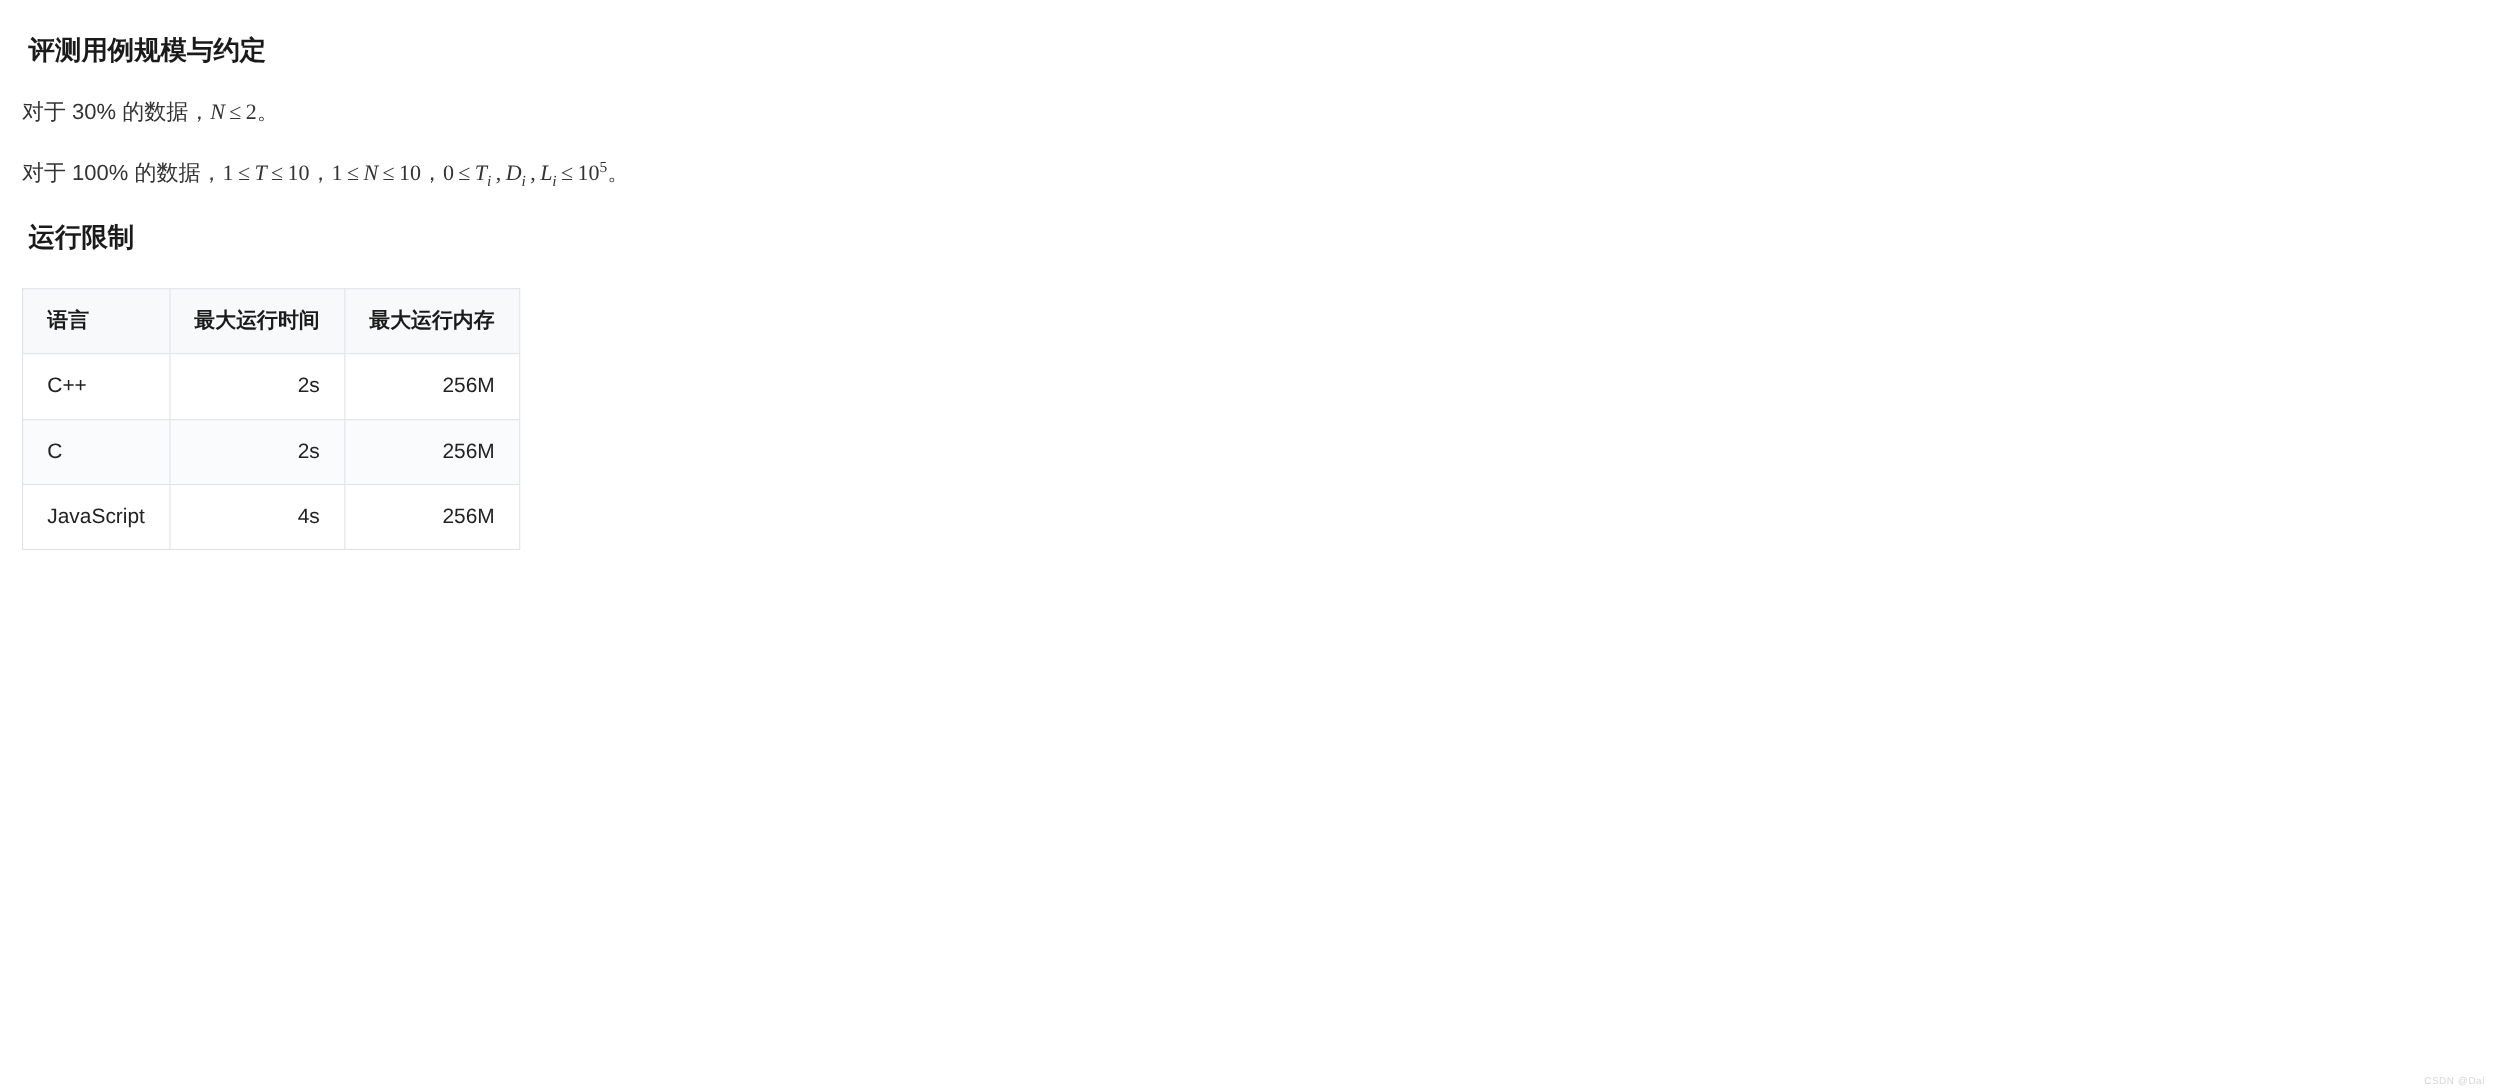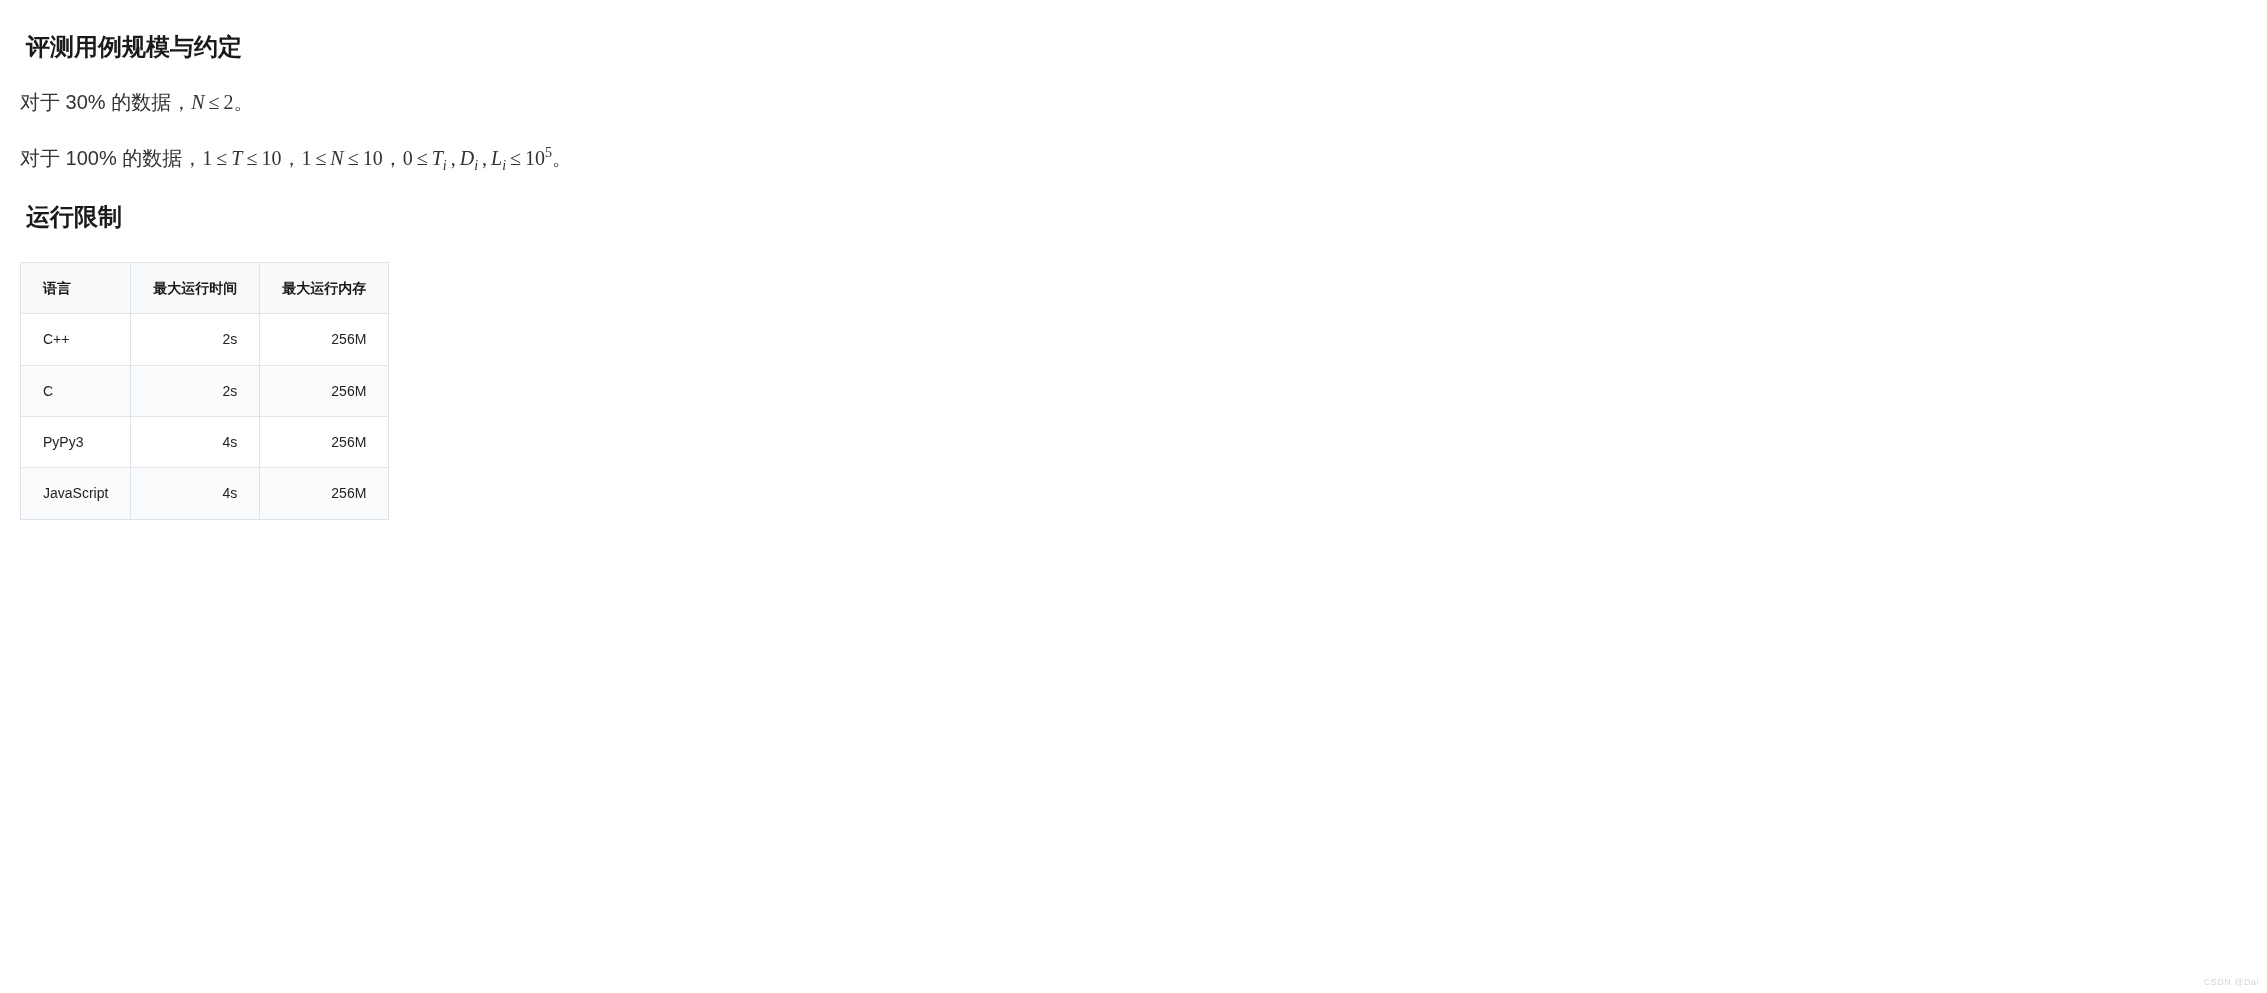--- a/index.html
+++ b/index.html
@@ -40,21 +40,21 @@
     }
     sup {
       font-size: 0.7em;
       vertical-align: super;
       line-height: 0;
       font-style: normal;
     }
     table {
       border-collapse: collapse;
       margin-top: 25px;
-      font-size: 14px;
+      font-size: 19px;
     }
     th, td {
       border: 1px solid #e0e3e8;
       padding: 14px 22px;
       text-align: left;
     }
     th {
       background: #f8f9fa;
       font-weight: 700;
       color: #1a1a1a;
@@ -102,25 +102,20 @@
       <td>C++</td>
       <td class="center">2s</td>
       <td class="center">256M</td>
     </tr>
     <tr>
       <td>C</td>
       <td class="center">2s</td>
       <td class="center">256M</td>
     </tr>
     <tr>
-      <td>PyPy3</td>
-      <td class="center">4s</td>
-      <td class="center">256M</td>
-    </tr>
-    <tr>
       <td>JavaScript</td>
       <td class="center">4s</td>
       <td class="center">256M</td>
     </tr>
   </tbody>
 </table>
 
 <div class="watermark">CSDN @Dai</div>
 
 </body></html>

